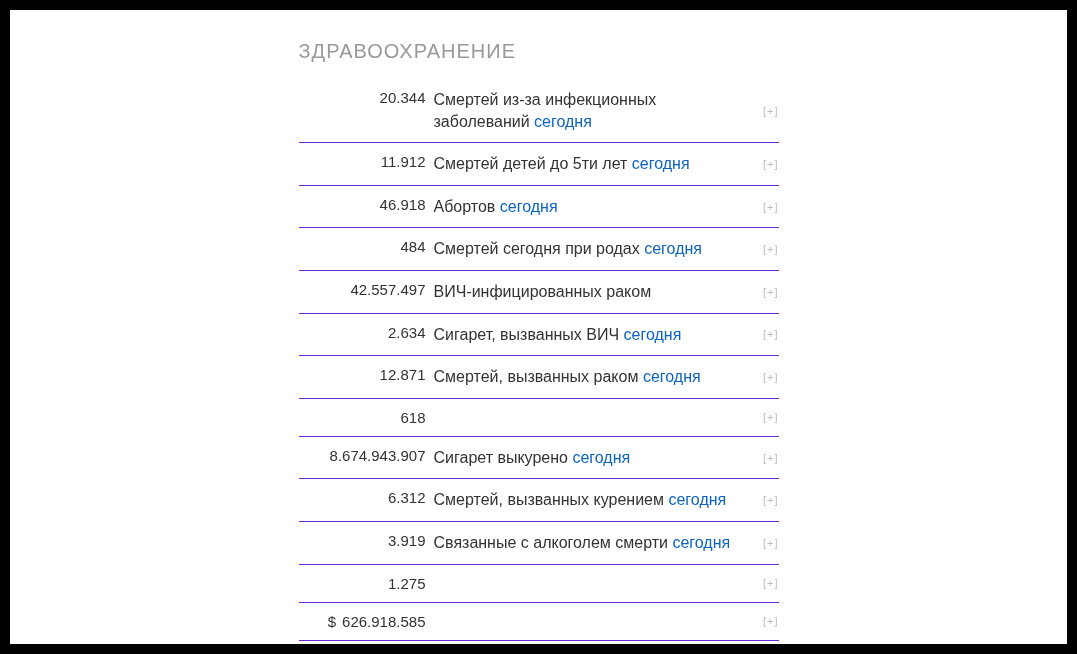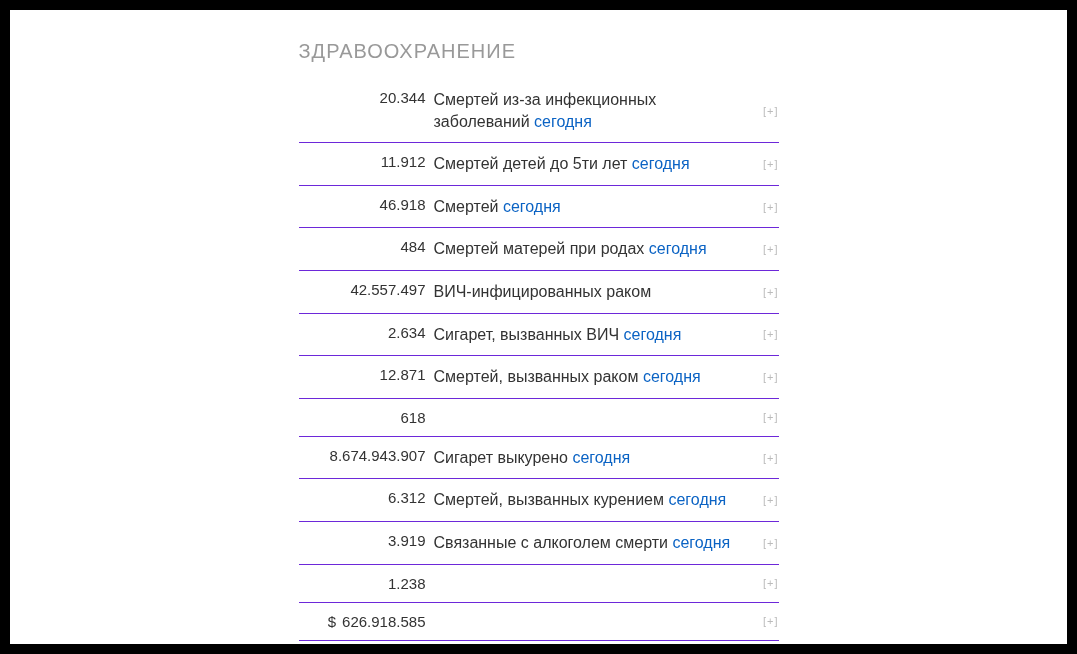--- a/index.html
+++ b/index.html
@@ -80,26 +80,26 @@
           <div class="label"><span>Смертей из-за инфекционных заболеваний </span><span class="link">сегодня</span></div>
           <span class="expand">[+]</span>
         </div>
         <div class="row">
           <div class="value"><span>11.912</span></div>
           <div class="label"><span>Смертей детей до 5ти лет </span><span class="link">сегодня</span></div>
           <span class="expand">[+]</span>
         </div>
         <div class="row">
           <div class="value"><span>46.918</span></div>
-          <div class="label"><span>Смертей </span><span class="link">сегодня</span></div>
+          <div class="label"><span>Абортов </span><span class="link">сегодня</span></div>
           <span class="expand">[+]</span>
         </div>
         <div class="row">
           <div class="value"><span>484</span></div>
-          <div class="label"><span>Смертей матерей при родах </span><span class="link">сегодня</span></div>
+          <div class="label"><span>Смертей сегодня при родах </span><span class="link">сегодня</span></div>
           <span class="expand">[+]</span>
         </div>
         <div class="row">
           <div class="value"><span>42.557.497</span></div>
           <div class="label"><span>ВИЧ-инфицированных раком</span></div>
           <span class="expand">[+]</span>
         </div>
         <div class="row">
           <div class="value"><span>2.634</span></div>
           <div class="label"><span>Сигарет, вызванных ВИЧ </span><span class="link">сегодня</span></div>
@@ -123,21 +123,21 @@
           <div class="value"><span>6.312</span></div>
           <div class="label"><span>Смертей, вызванных курением </span><span class="link">сегодня</span></div>
           <span class="expand">[+]</span>
         </div>
         <div class="row">
           <div class="value"><span>3.919</span></div>
           <div class="label"><span>Связанные с алкоголем смерти </span><span class="link">сегодня</span></div>
           <span class="expand">[+]</span>
         </div>
         <div class="row">
-          <div class="value"><span>1.238</span></div>
+          <div class="value"><span>1.275</span></div>
           <span class="expand">[+]</span>
         </div>
         <div class="row">
           <div class="value"><span class="currency">$</span><span>626.918.585</span></div>
           <span class="expand">[+]</span>
         </div>
       </div>
   </div>
 </div>
 

